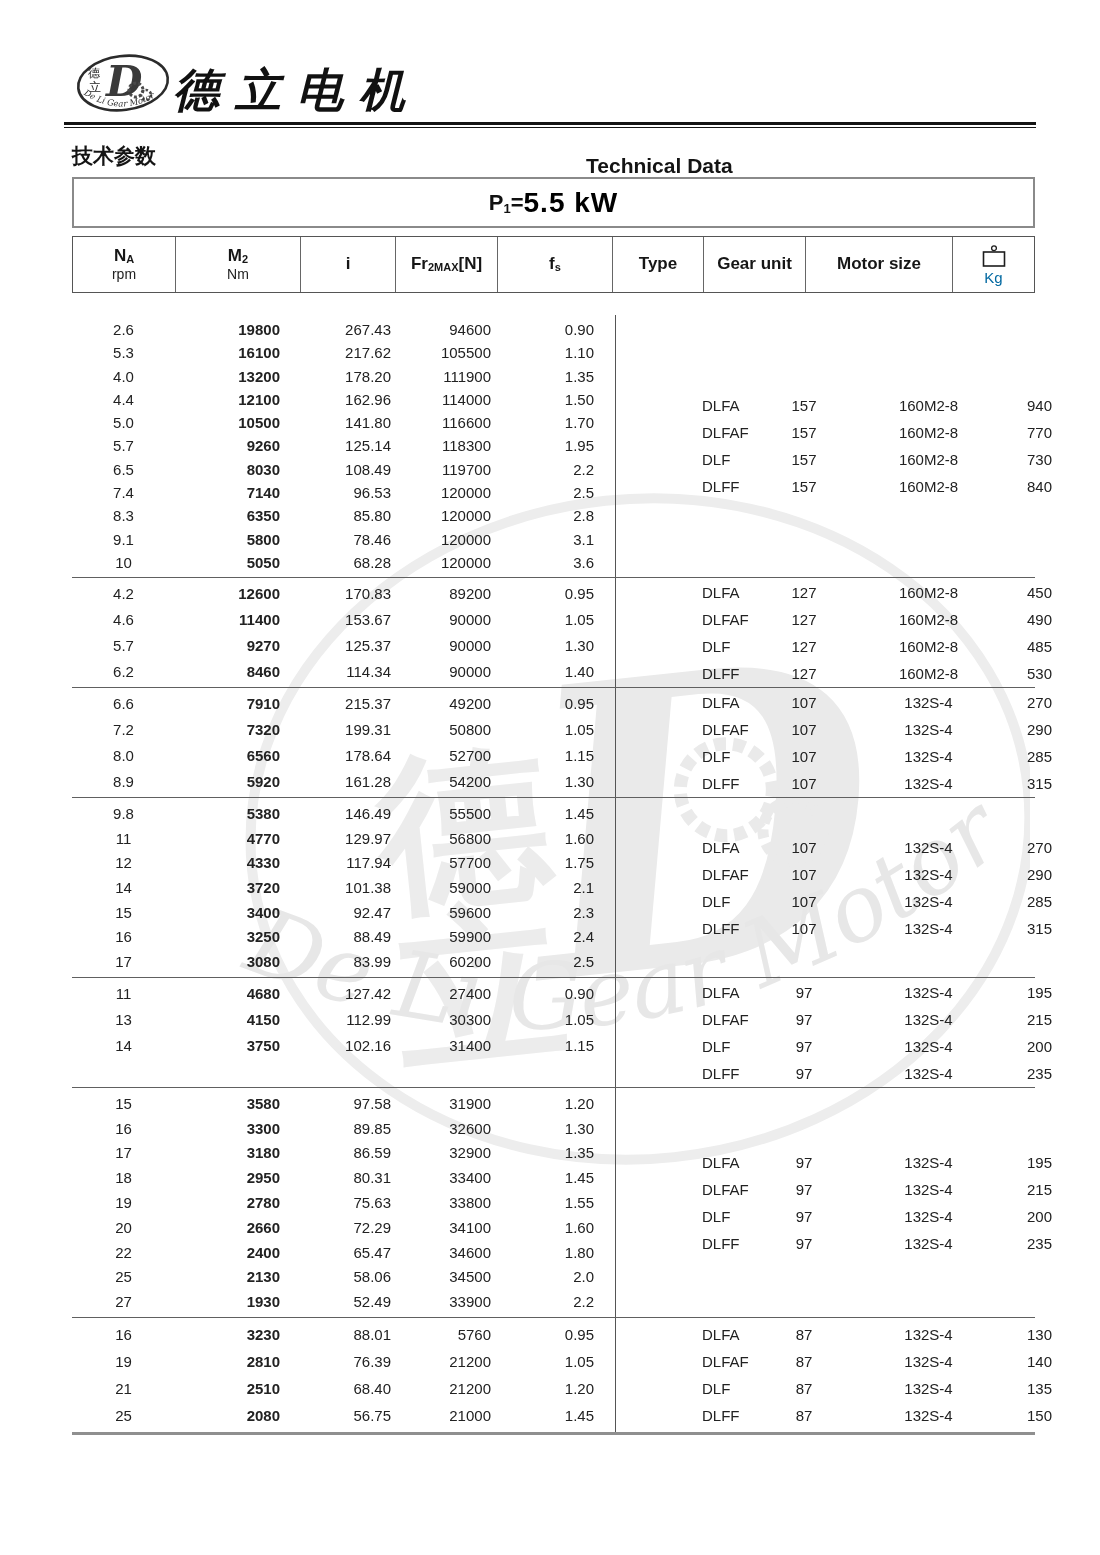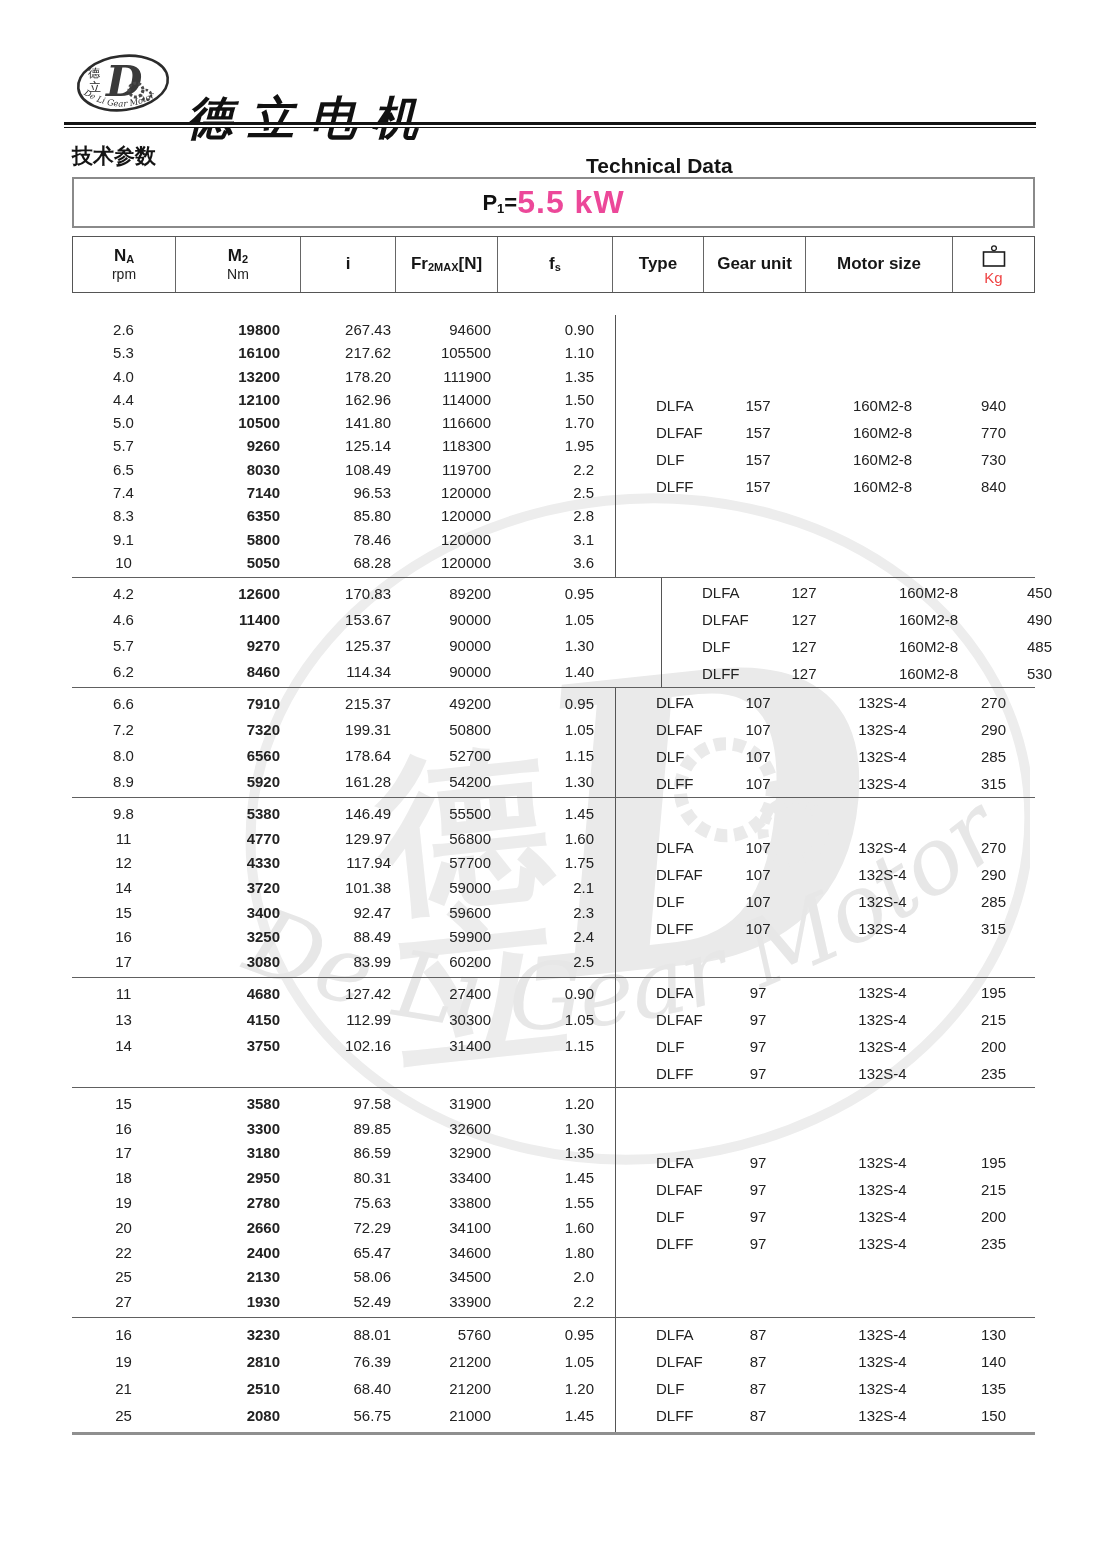--- a/index.html
+++ b/index.html
@@ -5,59 +5,59 @@
   * { margin:0; padding:0; box-sizing:border-box; }
   html,body { background:#fff; }
   body { font-family:"Liberation Sans","DejaVu Sans",sans-serif; color:#1d1d1d; }
   .page { position:relative; width:1100px; height:1555px; background:#fff; overflow:hidden; }
 
   
   .watermark { position:absolute; left:130px; top:450px; z-index:0; pointer-events:none; }
 
   
   .logo { position:absolute; left:70px; top:52px; z-index:2; }
-  .brand { position:absolute; left:186px; top:60px; z-index:2;
+  .brand { position:absolute; left:173px; top:60px; z-index:2;
            font-family:"DejaVu Serif","Liberation Serif",serif;
            font-size:46px; font-weight:bold; letter-spacing:16px; color:#111;
-           font-style:italic;margin-top:28px; }
+           font-style:italic; }
   .top-rule { position:absolute; left:64px; top:122px; width:972px; z-index:2; }
   .top-rule .thick { height:3px; background:#141414; }
   .top-rule .gap { height:1.5px; background:#fff; }
   .top-rule .thin { height:1px; background:#141414; }
 
   .sec-title-zh { position:absolute; left:72px; top:142px; font-size:21px; font-weight:bold; color:#141414; z-index:2; }
   .sec-title-en { position:absolute; left:586px; top:154px; font-size:21px; font-weight:bold; color:#141414; z-index:2; }
 
   
   .power-box { position:absolute; left:72px; top:177px; width:963px; height:51px; border:2px solid #8a8a8a;
                display:flex; align-items:center; justify-content:center; z-index:2; background:transparent; }
   .pw-p { font-size:22px; font-weight:bold; color:#111; }
   .pw-p sub { font-size:13px; font-weight:bold; vertical-align:-0.2em; }
-  .pw-v { font-size:32px; font-weight:bold; letter-spacing:1px; color:#ec4899; }
+  .pw-v { font-size:28px; font-weight:bold; letter-spacing:1px; color:#000000; }
 
   
   .thead { position:absolute; left:72px; top:236px; width:963px; height:57px; border:1.5px solid #555;
            display:flex; z-index:2; background:transparent; }
   .hc { border-right:1px solid #666; display:flex; flex-direction:column; align-items:center; justify-content:center; line-height:1.1; }
   .hc:last-child { border-right:none; }
   .h-main { font-size:17px; font-weight:bold; color:#161616; }
   .h-main sub { font-size:11px; font-weight:bold; vertical-align:-0.15em; }
   .h-unit { font-size:14px; color:#222; margin-top:1px; }
   .w-na{width:103px;} .w-m2{width:125px;} .w-i{width:95px;} .w-fr{width:102px;} .w-fs{width:115px;}
   .w-type{width:91px;} .w-gear{width:102px;} .w-motor{width:147px;} .w-kg{flex:1;}
   .kg-cell { padding-top:3px; }
-  .kg-label { font-size:15px; color:#ef4444; margin-top:1px; }
+  .kg-label { font-size:15px; color:#0369a1; margin-top:1px; }
 
   
   .tbody { position:absolute; left:72px; top:315px; width:963px; z-index:2; }
   .group { display:flex; width:100%; }
   .group.sep { border-bottom:1.3px solid #606060; }
   .g-left { width:543px; display:flex; flex-direction:column; padding:3px 0; }
   .drow { flex:1; display:flex; align-items:center; font-size:15px; color:#222; }
-  .g-right { flex:1; border-left:1.3px solid #555; display:flex; flex-direction:column; justify-content:center; }
+  .g-right { flex:1; border-left:1.3px solid #555; display:flex; flex-direction:column; justify-content:center;padding-left:46px; }
   .trow { height:27px; display:flex; align-items:center; font-size:15px; color:#222; }
   .cl-na { width:103px; text-align:center; }
   .cl-m2 { width:125px; text-align:right; padding-right:20px;font-weight:bold; }
   .cl-i  { width:95px;  text-align:right; padding-right:4px; }
   .cl-fr { width:102px; text-align:right; padding-right:6px; }
   .cl-fs { width:118px; text-align:right; padding-right:21px; }
   .cr-type { width:91px; padding-left:40px; }
   .cr-gear { width:102px; text-align:center; }
   .cr-motor{ width:147px; text-align:center; }
   .cr-kg   { width:78px; text-align:right; padding-right:28px; }
@@ -252,21 +252,21 @@
             <span class="cr-kg">730</span>
           </div>
           <div class="trow">
             <span class="cr-type">DLFF</span>
             <span class="cr-gear">157</span>
             <span class="cr-motor">160M2-8</span>
             <span class="cr-kg">840</span>
           </div>
         </div>
       </div>
-      <div class="group sep" style="height: 110px; gap: 46px;">
+      <div class="group sep" style="height: 110px;">
         <div class="g-left">
           <div class="drow">
             <span class="cl-na">4.2</span>
             <span class="cl-m2">12600</span>
             <span class="cl-i">170.83</span>
             <span class="cl-fr">89200</span>
             <span class="cl-fs">0.95</span>
           </div>
           <div class="drow">
             <span class="cl-na">4.6</span>

